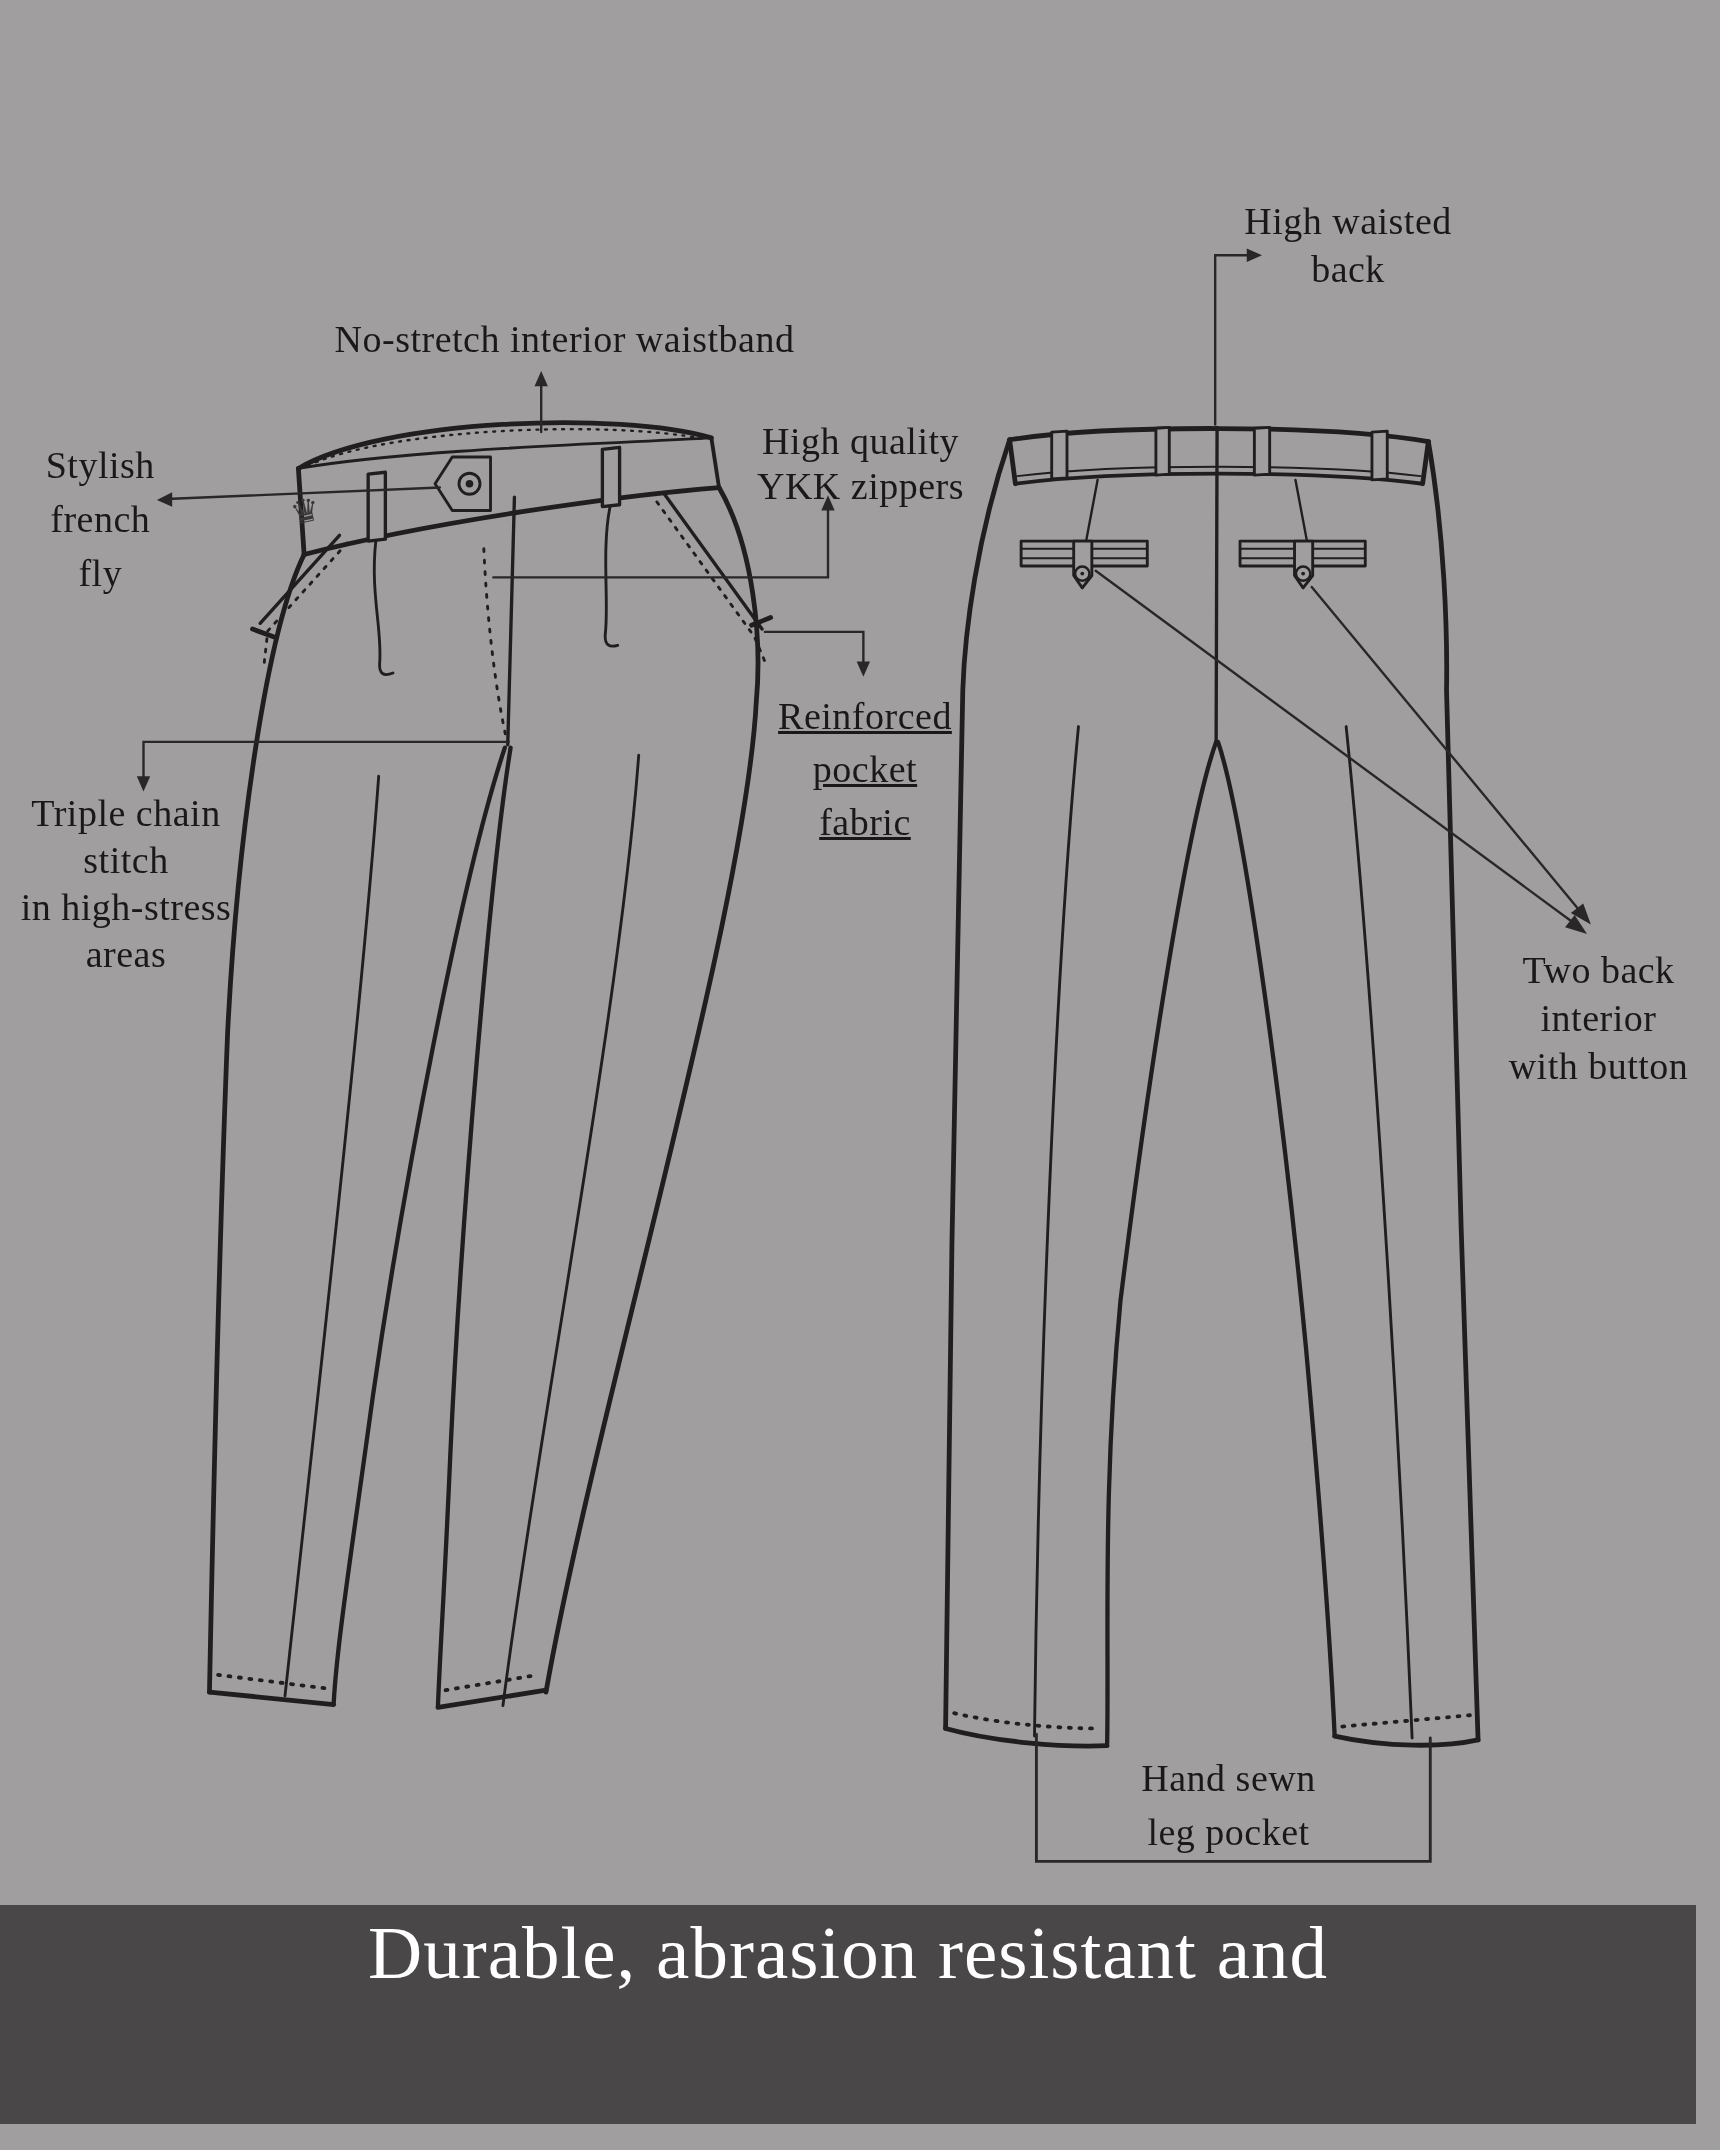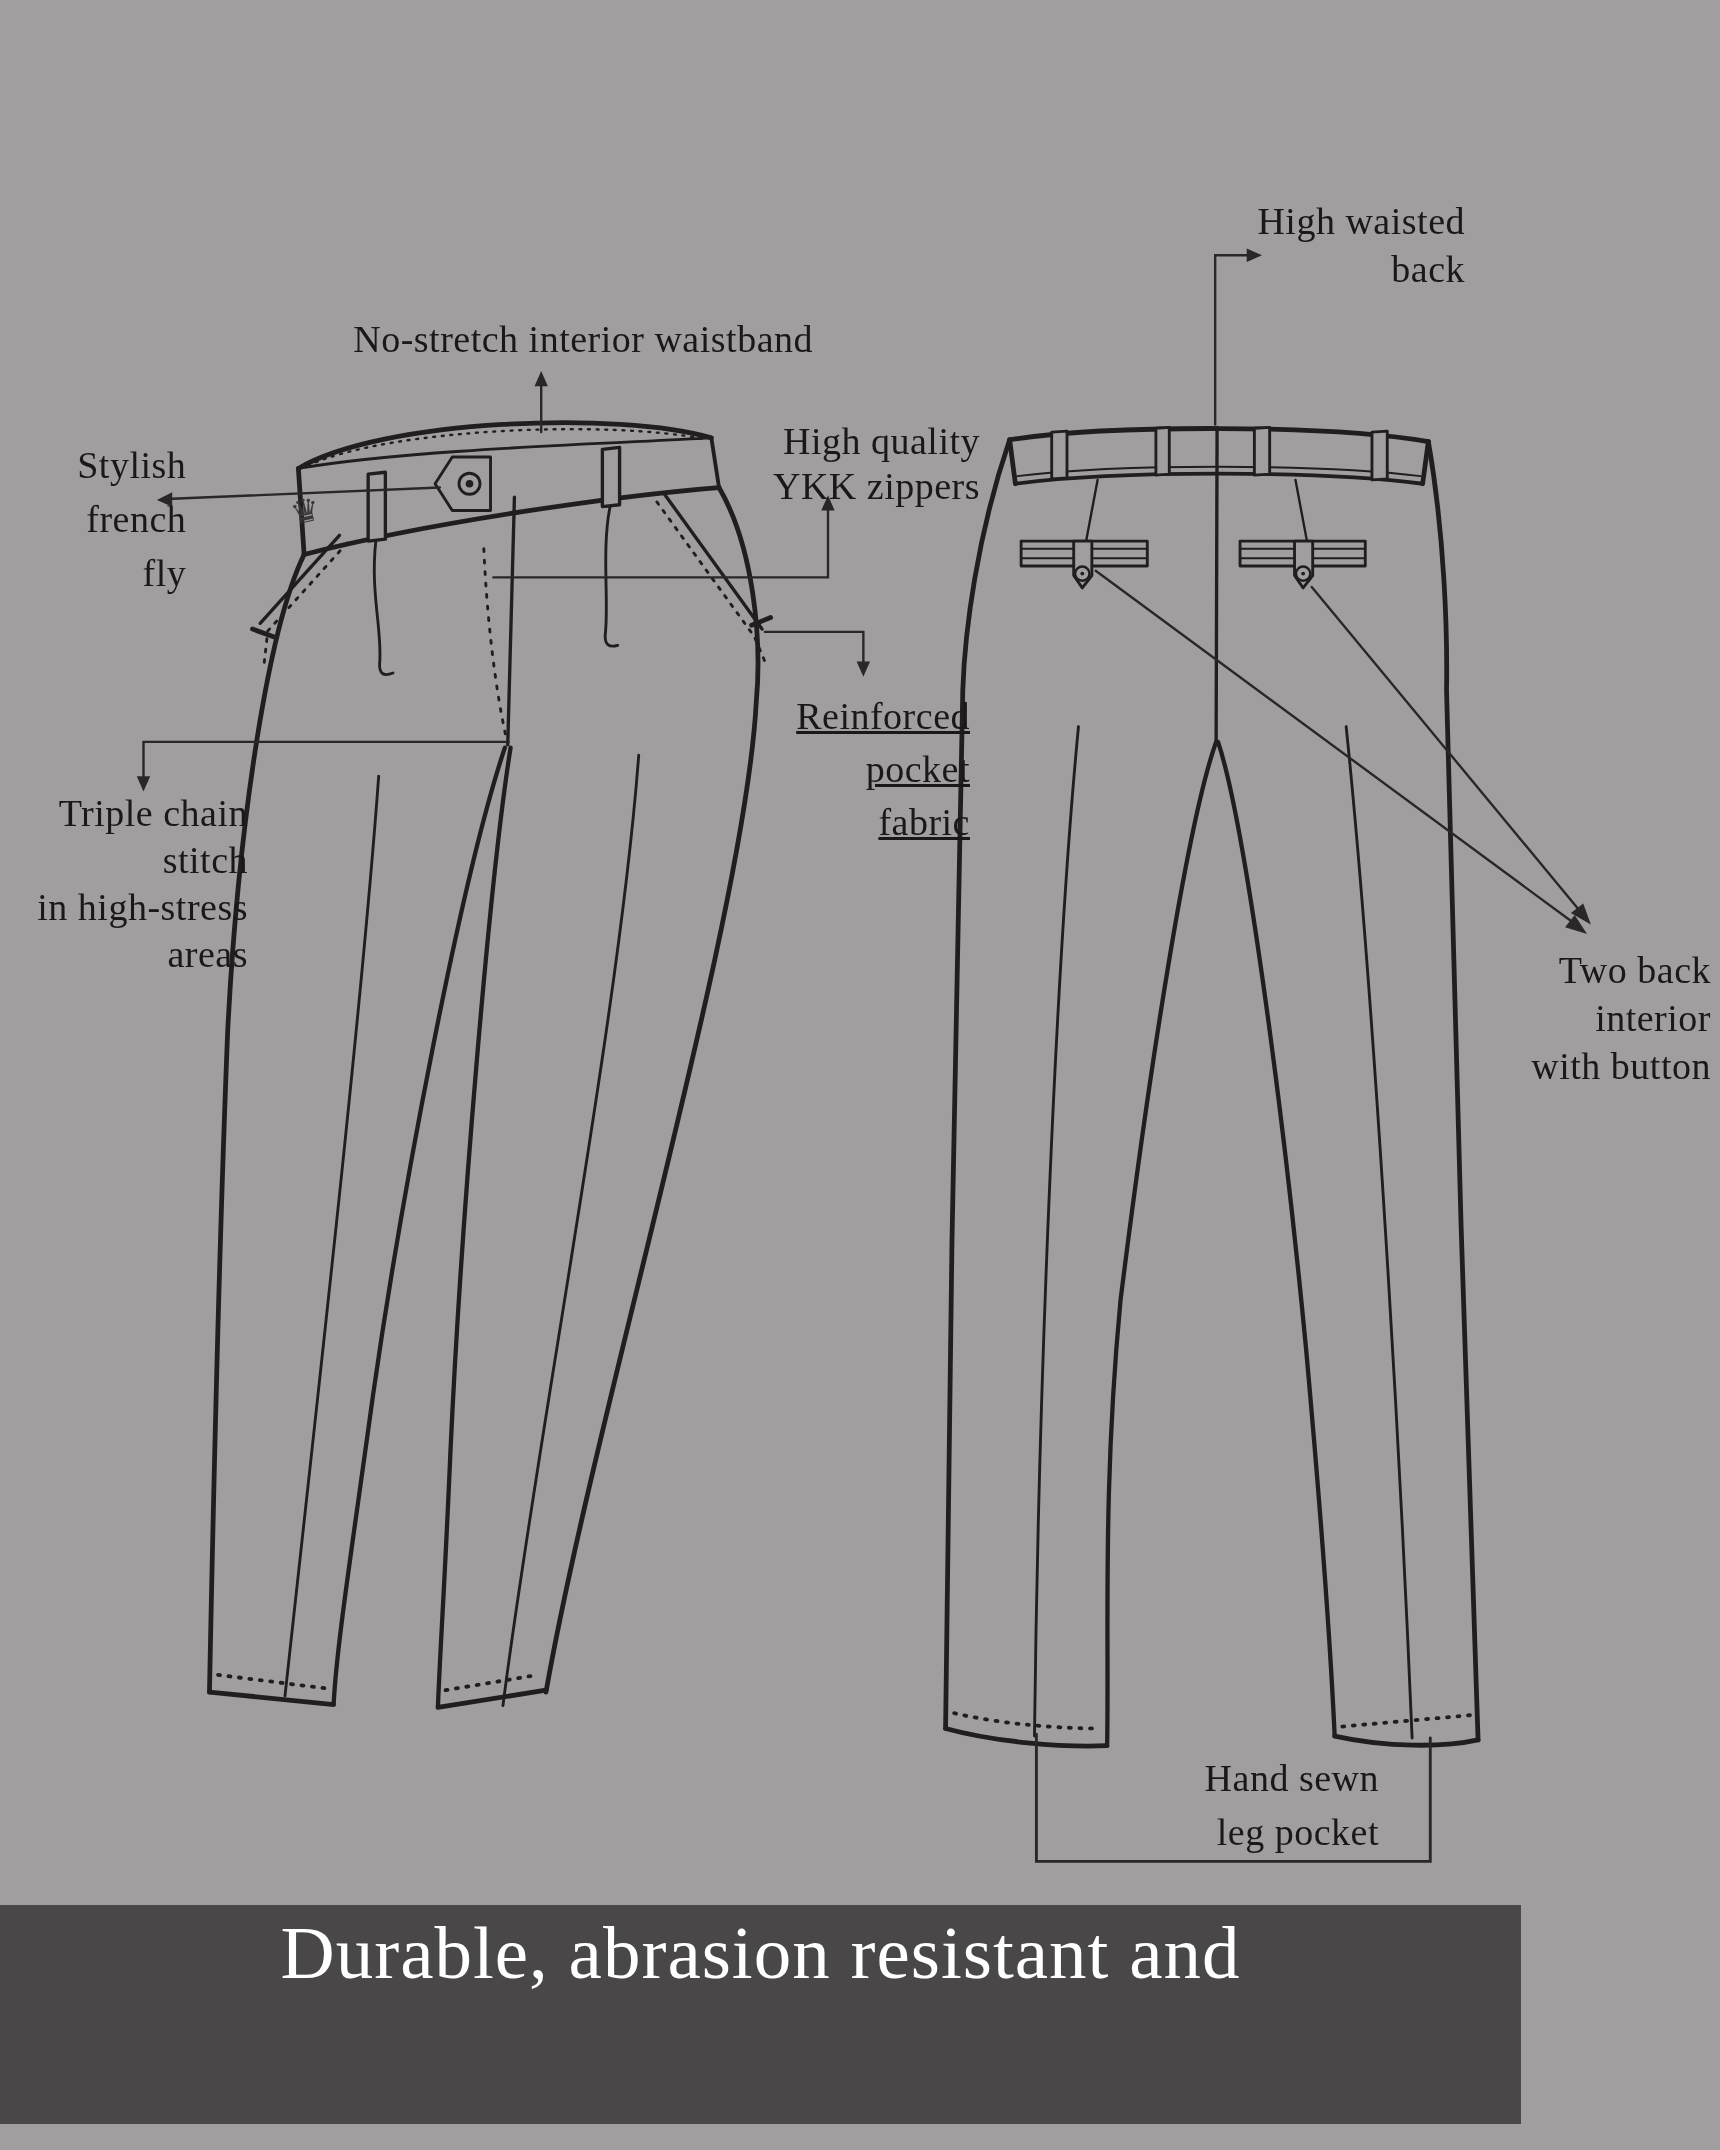--- a/index.html
+++ b/index.html
@@ -13,25 +13,25 @@
   }
   .drawing{position:absolute;left:0;top:0;}
   .callout{
     position:absolute;
     text-align:center;
     font-size:38px;
     line-height:50px;
     color:#1b1819;
     letter-spacing:0.5px;
   }
-  .callout div{white-space:nowrap;text-align:right;}
+  .callout div{white-space:nowrap;}
   .banner{
     position:absolute;
     left:0;top:1905px;
-    width:1521px;height:219px;
+    width:1696px;height:219px;
     background:#4a4748;
     display:flex;flex-direction:column;
     align-items:center;justify-content:space-between;
     color:#ffffff;
   }
   .banner div{
     font-size:75px;
     line-height:96px;
     white-space:nowrap;
     letter-spacing:1px;

